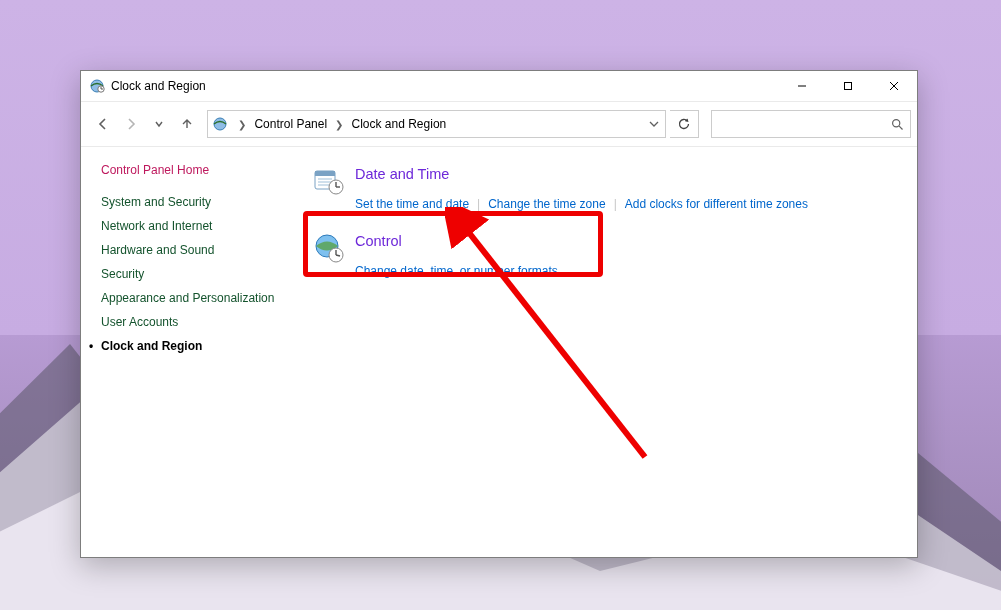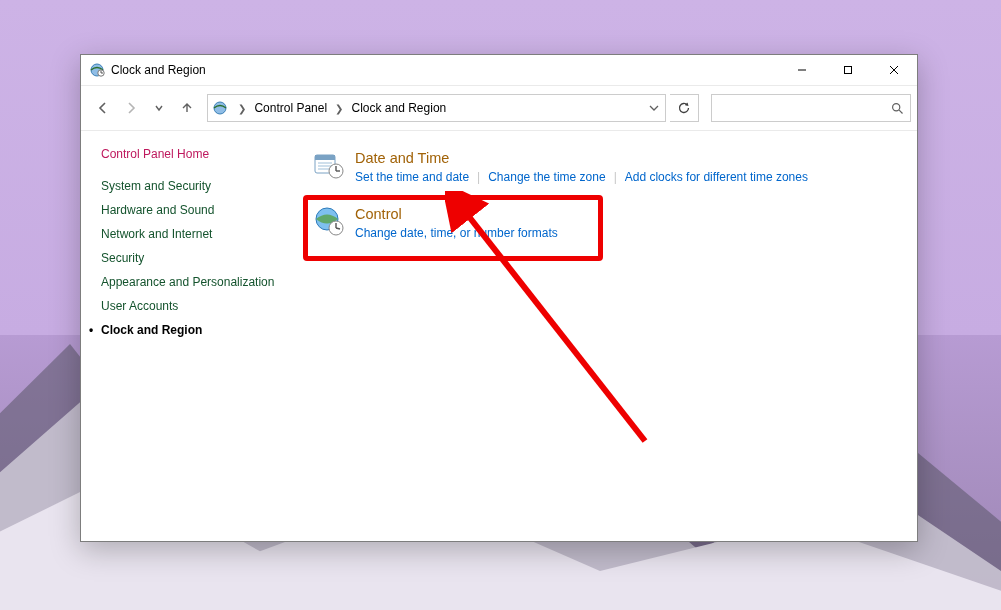--- a/index.html
+++ b/index.html
@@ -22,21 +22,21 @@
     position: absolute;
     left: 0; right: 0; bottom: 0;
     height: 55%;
     pointer-events: none;
   }
   .mountains svg { width: 100%; height: 100%; display: block; }
 
   .window {
     position: absolute;
     left: 80px;
-    top: 54px;
+    top: 70px;
     width: 836px;
     height: 486px;
     background: #ffffff;
     border: 1px solid #7d7d7d;
     box-shadow: 0 8px 28px rgba(0,0,0,0.25);
     display: flex;
     flex-direction: column;
   }
 
   
@@ -191,27 +191,27 @@
     gap: 10px;
     padding: 6px 4px 10px 4px;
     margin-bottom: 4px;
   }
   .cat-icon {
     width: 32px; height: 32px;
     flex: 0 0 auto;
   }
   .cat-body { flex: 1 1 auto; }
   .cat-title {
-    color: #a16207;
+    color: #6d28d9;
     font-size: 14.5px;
     line-height: 18px;
     cursor: pointer;
   }
   .cat-links {
-    margin-top: 2px;
+    margin-top: 13px;
     font-size: 12px;
     line-height: 16px;
   }
   .cat-links a {
     color: #0066cc;
     text-decoration: none;
     cursor: pointer;
   }
   .cat-links .sep {
     color: #c7c7c7;
@@ -334,22 +334,22 @@
           </svg>
         </span>
       </div>
     </div>
 
     <div class="body">
       <div class="sidebar">
         <a class="home">Control Panel Home</a>
         <div id="sidebar-items">
             <a>System and Security</a>
+            <a>Network and Internet</a>
             <a>Hardware and Sound</a>
-            <a>Network and Internet</a>
             <a>Security</a>
             <a>Appearance and Personalization</a>
             <a>User Accounts</a>
             <a class="current">Clock and Region</a>
           </div>
       </div>
 
       <div class="content">
         <div id="categories">
             <div class="category" id="cat-0">

